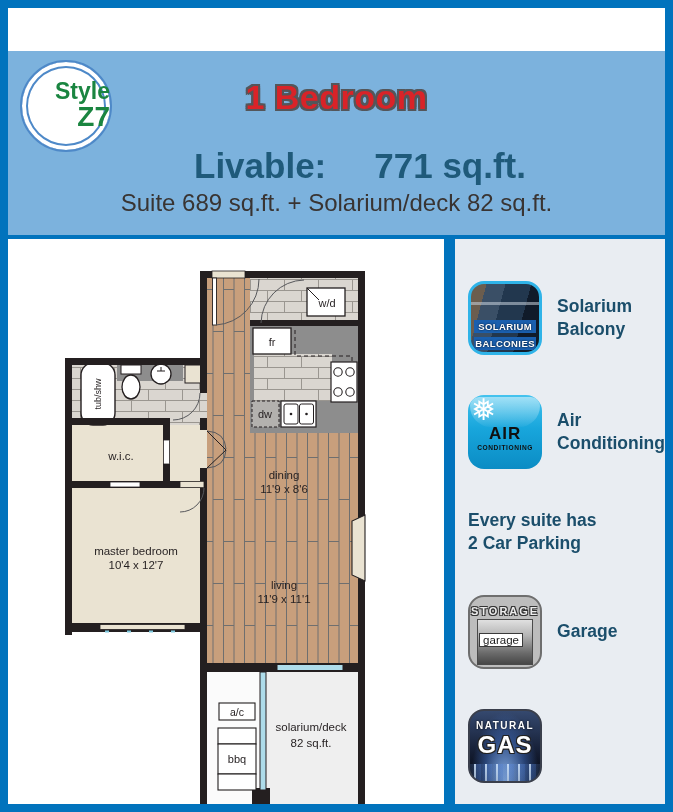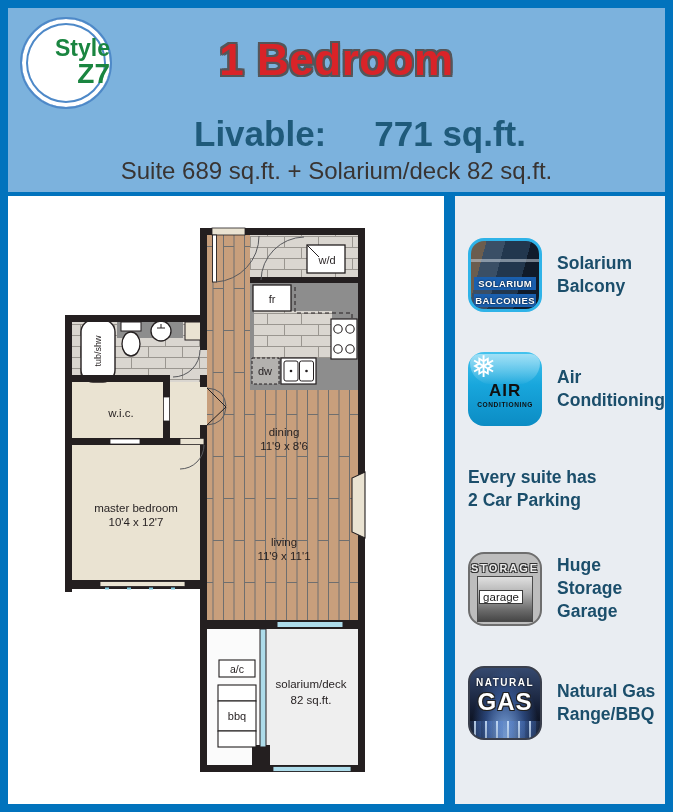--- a/index.html
+++ b/index.html
@@ -16,23 +16,24 @@
   .badge{
     position:absolute; left:12px; top:9px; width:92px; height:92px; border-radius:50%;
     background:#fff; border:2px solid #4e89c8;
     box-shadow: inset 0 0 0 4px #fff, inset 0 0 0 6px #4e89c8;
     display:flex; flex-direction:column; align-items:flex-end; justify-content:center;
     line-height:1.02;
   }
   .badge-style{ font-size:23px; font-weight:700; color:#1a8540; }
   .badge-code{ font-size:28px; font-weight:700; color:#1a8540; }
   .title{
-    padding-top:27px; font-size:44px; font-weight:700; letter-spacing:.5px; color:#d92328;
+    padding-top:27px; font-size:34px; font-weight:700; letter-spacing:.5px; color:#d92328;
     text-shadow:-2px -2px 0 #54565a, 2px -2px 0 #54565a, -2px 2px 0 #54565a, 2px 2px 0 #54565a,
                 -2px 0 0 #54565a, 2px 0 0 #54565a, 0 -2px 0 #54565a, 0 2px 0 #54565a;
+    margin-top:43px;
   }
   .livable{
     margin-top:29px; display:flex; justify-content:center; gap:48px;
     font-size:35px; font-weight:700; color:#1f5a7a;padding-left:47px;
   }
   .subtitle{ margin-top:3px; font-size:24px; color:#393432; }
   
   .main{ display:flex; height:608px; }
   .plan-panel{ width:440px; background:#fff; position:relative; }
   .v-divider{ width:11px; background:#0173bd; }
@@ -279,32 +280,27 @@
       </div>
 
       <div class="amenity">
         <div class="icon storage">
           <div class="storage-top">STORAGE</div>
           <div class="storage-inner">
             <span class="garage-label">garage</span>
           </div>
         </div>
         <div class="amenity-label">
-          <div>Huge Storage</div>
           <div>Garage</div>
         </div>
       </div>
 
       <div class="amenity">
         <div class="icon gas">
           <div class="gas-line1">NATURAL</div>
           <div class="gas-line2">GAS</div>
           <div class="flames"></div>
         </div>
-        <div class="amenity-label">
-          <div>Natural Gas</div>
-          <div>Range/BBQ</div>
-        </div>
       </div>
 
     </div>
   </div>
 </div>
 
 </body></html>

